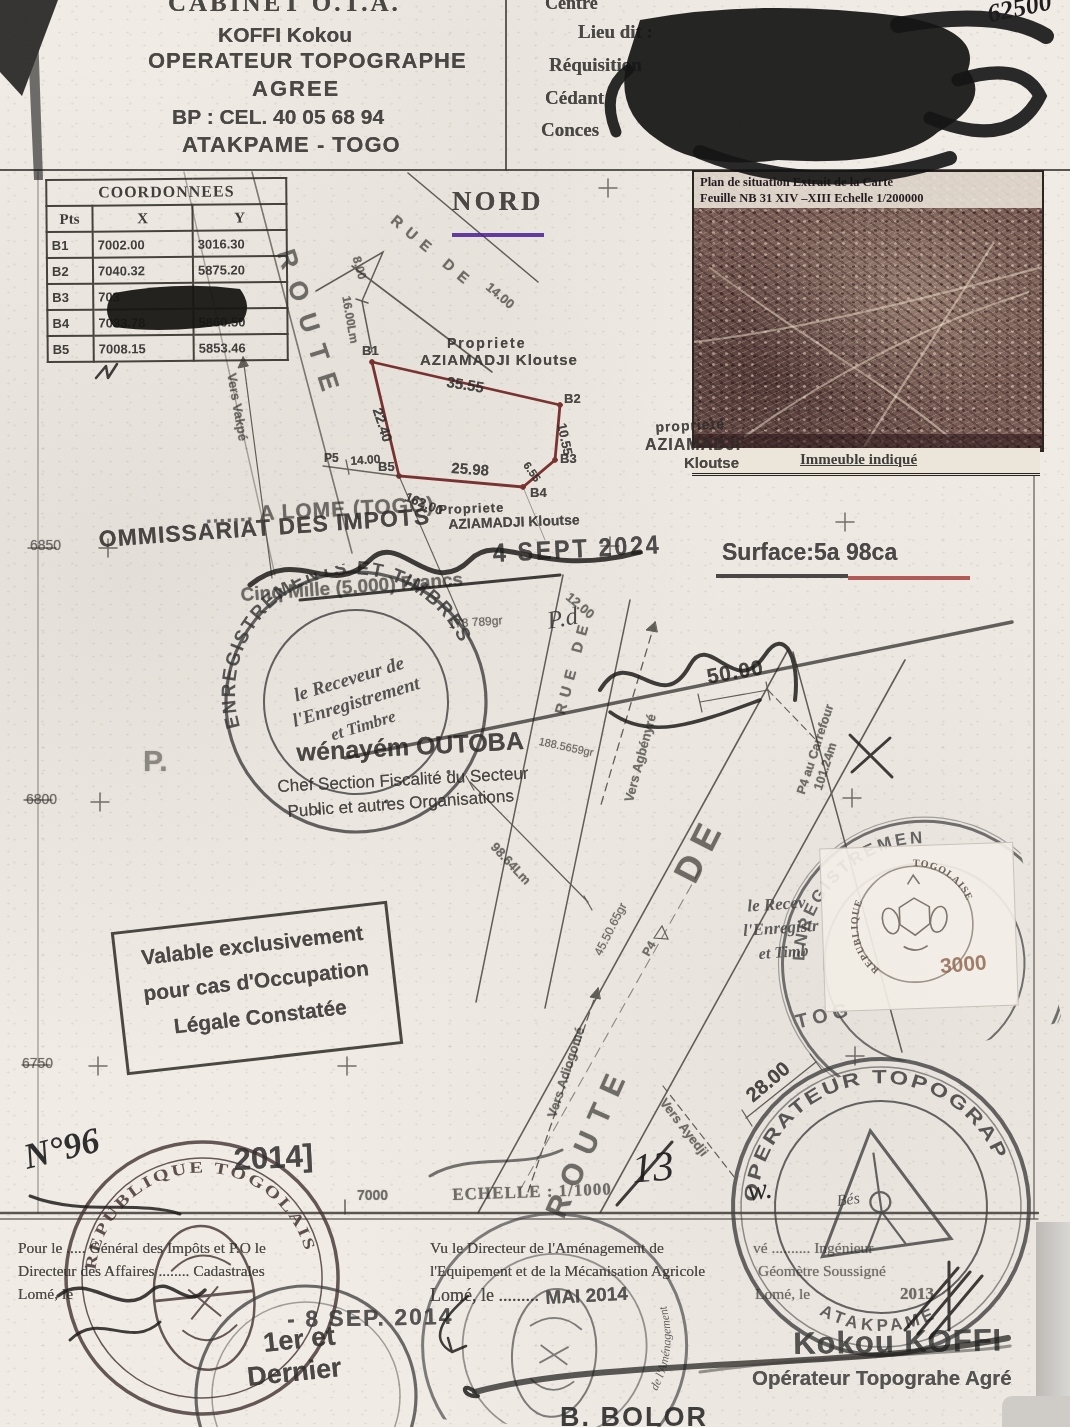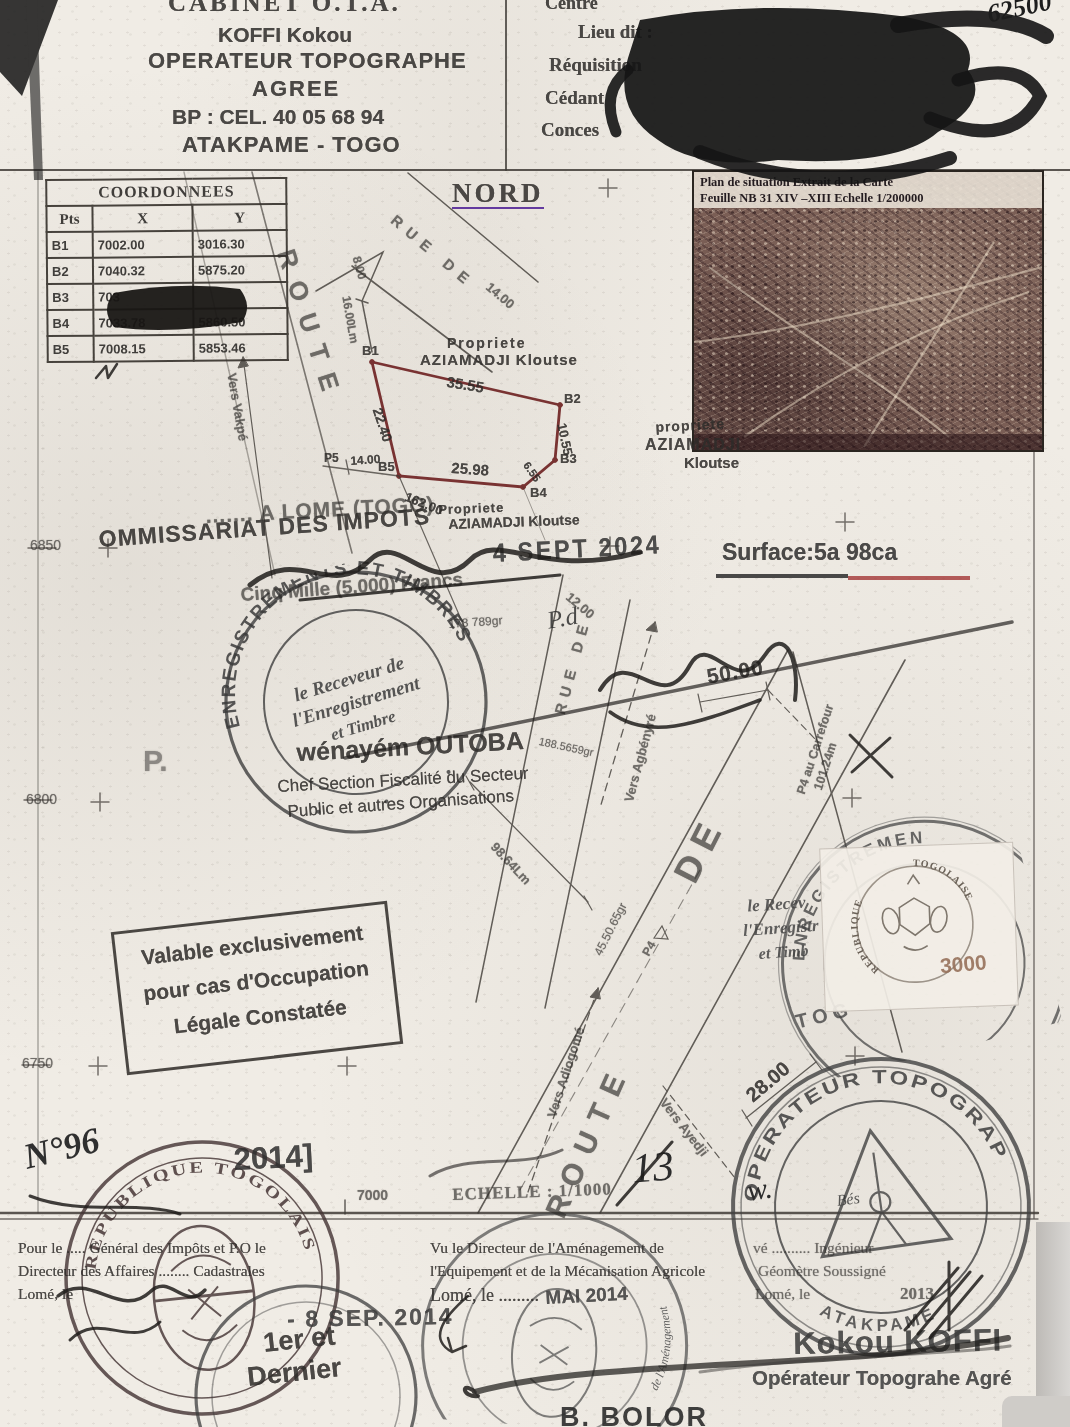--- a/index.html
+++ b/index.html
@@ -192,22 +192,25 @@
     <svg class="abs" style="left:0;top:40px" width="348" height="238" viewBox="0 0 348 238">
       <g stroke="rgba(235,222,200,.5)" fill="none" stroke-width="2.2">
         <path d="M15,55 C100,120 190,170 255,225"></path>
         <path d="M300,30 C250,110 210,170 170,235"></path>
         <path d="M50,225 C140,160 240,110 335,80"></path>
         <path d="M0,130 C90,120 200,95 348,55"></path>
       </g>
       <rect x="0" y="222" width="348" height="16" fill="rgba(40,18,22,.55)"></rect>
     </svg>
   </div>
-
-  <span class="t serif b f1" style="left:452px;top:180px;font-size:27px;letter-spacing:3px;border-bottom:2px solid #4c1d95;padding-bottom:0;">NORD</span>
+  <div id="mapbar">
+    <span class="t serif b" style="left:108px;top:4px;font-size:15px;text-decoration:underline;opacity:.9;">Immeuble indiqué</span>
+  </div>
+
+  <span class="t serif b f1" style="left:452px;top:188px;font-size:27px;letter-spacing:3px;border-bottom:4px solid #4c1d95;padding-bottom:18px;">NORD</span>
   <span class="t sans b f2" style="left:398px;top:212px;font-size:15px;letter-spacing:8px;transform:rotate(40deg);">RUE   DE</span>
   <span class="t sans b f2" style="left:492px;top:280px;font-size:13px;transform:rotate(40deg);">14.00</span>
   <span class="t sans b f2" style="left:362px;top:255px;font-size:12px;transform:rotate(74deg);">8.00</span>
   <span class="t sans b f2" style="left:352px;top:295px;font-size:12px;transform:rotate(80deg);">16.00Lm</span>
   <span class="t sans b f1" style="left:362px;top:344px;font-size:13px;">B1</span>
   <span class="t sans b f1" style="left:564px;top:392px;font-size:13px;">B2</span>
   <span class="t sans b f1" style="left:560px;top:452px;font-size:13px;">B3</span>
   <span class="t sans b f1" style="left:530px;top:486px;font-size:13px;">B4</span>
   <span class="t sans b f1" style="left:378px;top:460px;font-size:13px;">B5</span>
   <span class="t sans b f1" style="left:324px;top:452px;font-size:12px;">P5</span>

